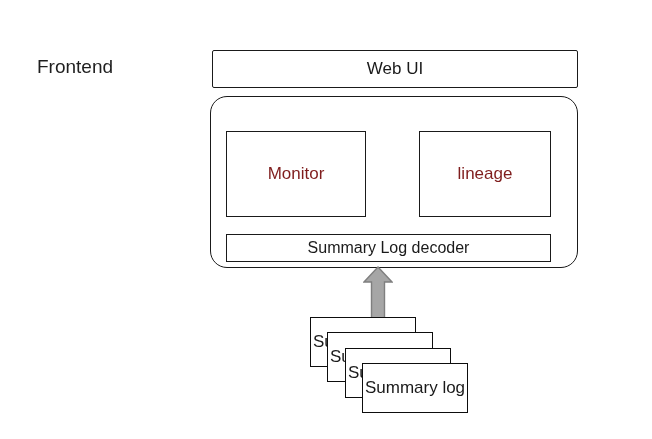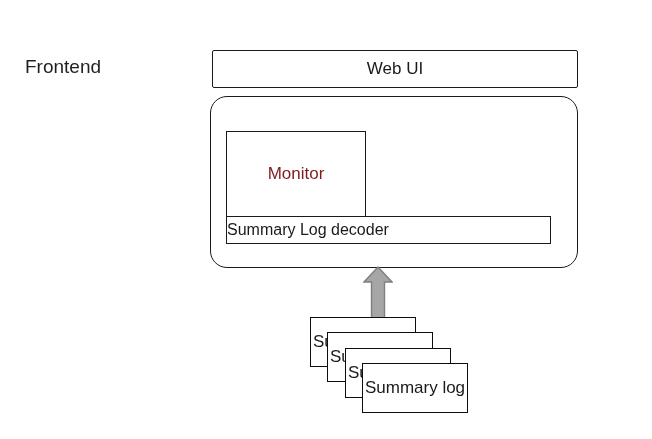--- a/index.html
+++ b/index.html
@@ -22,21 +22,21 @@
   }
 
   
   .tier-label {
     position: absolute;
     font-size: 19px;
     line-height: 1;
     color: #1f1f1f;
     white-space: nowrap;
   }
-  #tier-frontend { left: 25px; top: 57px; }
+  #tier-frontend { left: 37px; top: 57px; }
   #tier-backend  { left: 25px; top: 160px; }
 
   
   .webui-box {
     position: absolute;
     left: 212px;
     top: 50px;
     width: 366px;
     height: 38px;
     box-sizing: border-box;
@@ -89,29 +89,29 @@
     left: 419px;
     top: 131px;
     width: 132px;
     height: 86px;
   }
 
   
   .decoder-bar {
     position: absolute;
     left: 226px;
-    top: 216px;
+    top: 234px;
     width: 325px;
     height: 28px;
     box-sizing: border-box;
     border: 1.3px solid #1a1a1a;
     background: #ffffff;
     display: flex;
     align-items: center;
-    justify-content: flex-start;
+    justify-content: center;
   }
   .decoder-bar span {
     font-size: 16px;
     color: #1a1a1a;
   }
 
   
   .up-arrow {
     position: absolute;
     left: 363px;
@@ -154,20 +154,23 @@
   <div class="webui-box">
     <span>Web UI</span>
   </div>
 
   <div class="backend-container"></div>
 
   <div class="module-box" id="module-monitor">
     <span>Monitor</span>
   </div>
 
+  <div class="module-box" id="module-lineage">
+    <span>lineage</span>
+  </div>
 
   <div class="decoder-bar">
     <span>Summary Log decoder</span>
   </div>
 
   <svg class="up-arrow" viewBox="0 0 30 56">
     <polygon points="15,1 29,16 21.5,16 21.5,55 8.5,55 8.5,16 1,16" fill="#a6a6a6" stroke="#7f7f7f" stroke-width="1.4" stroke-linejoin="miter"></polygon>
   </svg>
 
   <div class="log-card" id="log-card-1">

